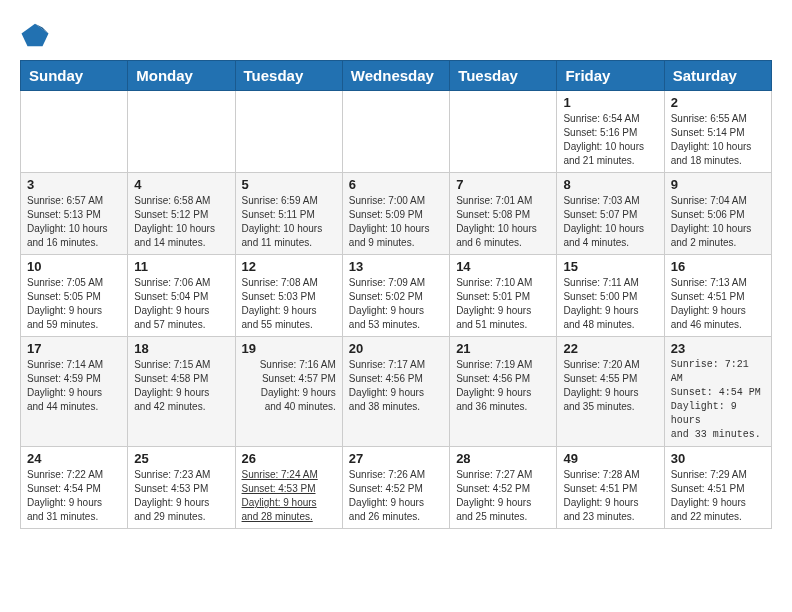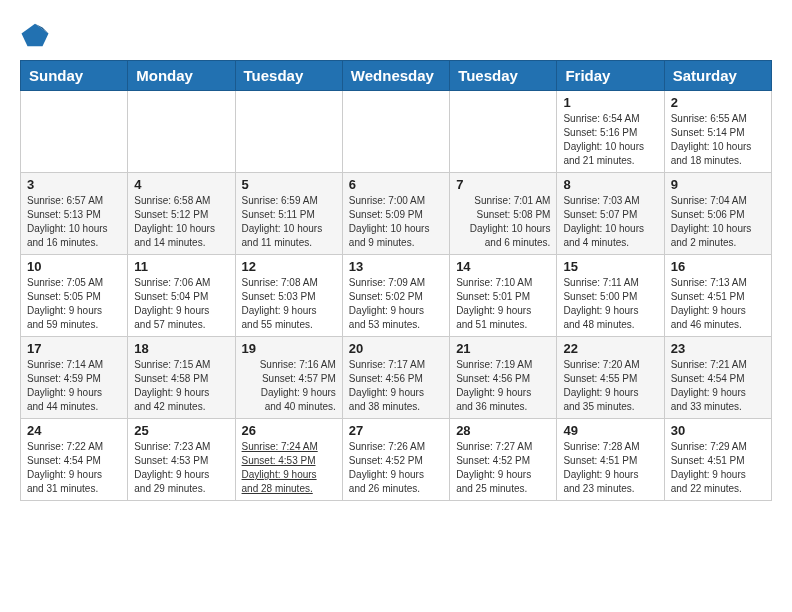--- a/index.html
+++ b/index.html
@@ -175,21 +175,21 @@
         </td>
         <td>
           <div class="day-num">6</div>
           <div class="day-info" style="white-space: pre-line;">Sunrise: 7:00 AM
 Sunset: 5:09 PM
 Daylight: 10 hours
 and 9 minutes.</div>
         </td>
         <td>
           <div class="day-num">7</div>
-          <div class="day-info" style="white-space: pre-line; text-align: right;">Sunrise: 7:01 AM
+          <div class="day-info" style="white-space: pre-line;">Sunrise: 7:01 AM
 Sunset: 5:08 PM
 Daylight: 10 hours
 and 6 minutes.</div>
         </td>
         <td>
           <div class="day-num">8</div>
           <div class="day-info" style="white-space: pre-line;">Sunrise: 7:03 AM
 Sunset: 5:07 PM
 Daylight: 10 hours
 and 4 minutes.</div>
@@ -291,21 +291,21 @@
         </td>
         <td>
           <div class="day-num">22</div>
           <div class="day-info" style="white-space: pre-line;">Sunrise: 7:20 AM
 Sunset: 4:55 PM
 Daylight: 9 hours
 and 35 minutes.</div>
         </td>
         <td>
           <div class="day-num">23</div>
-          <div class="day-info" style="white-space: pre-line;">Sunrise: 7:21 AM
+          <div class="day-info" style="white-space: pre-line; font-family: Liberation Mono, monospace;">Sunrise: 7:21 AM
 Sunset: 4:54 PM
 Daylight: 9 hours
 and 33 minutes.</div>
         </td>
       </tr>
       <tr>
         <td>
           <div class="day-num">24</div>
           <div class="day-info" style="white-space: pre-line;">Sunrise: 7:22 AM
 Sunset: 4:54 PM

